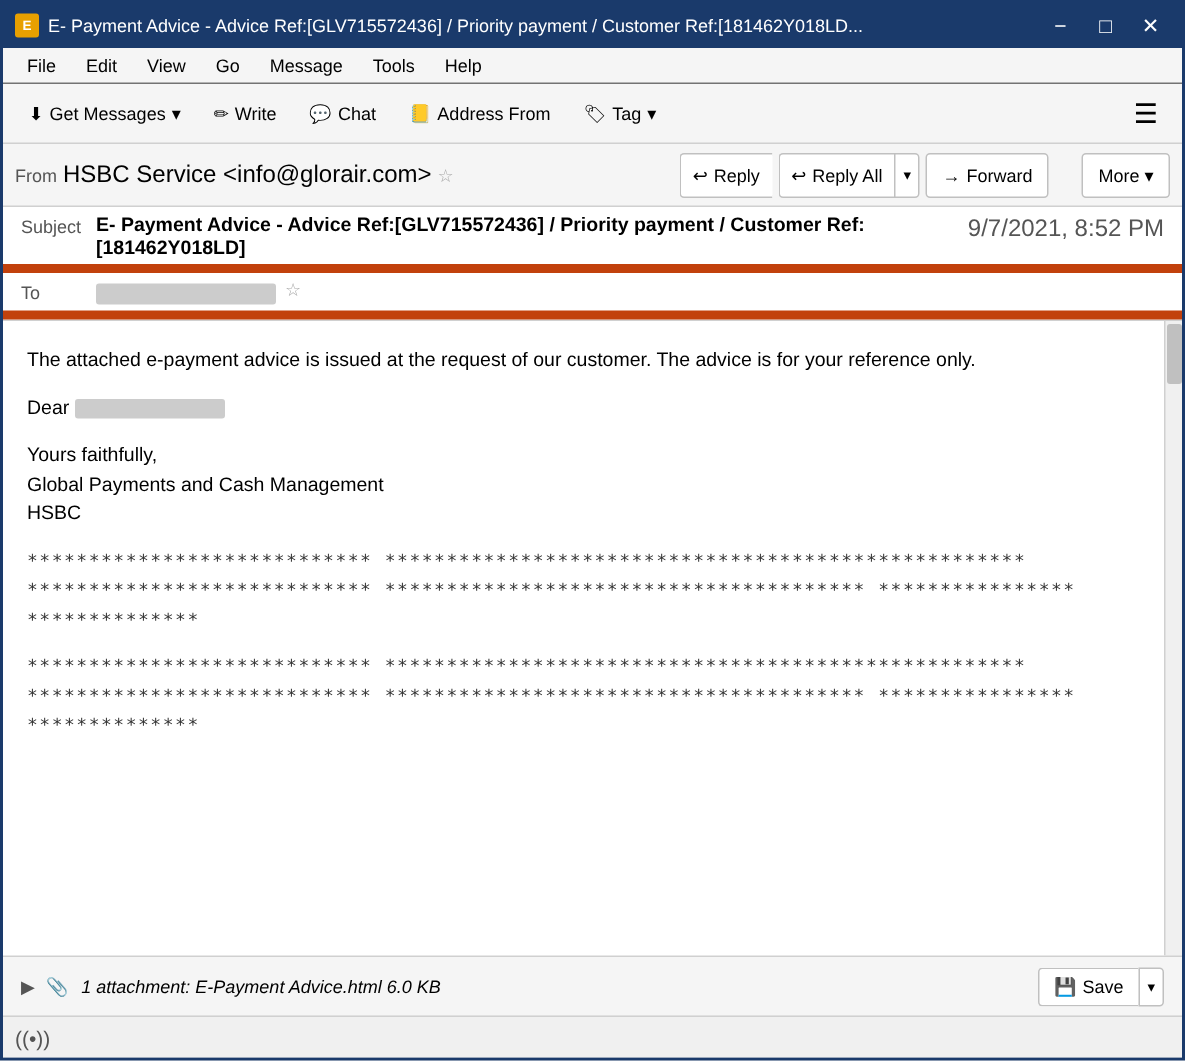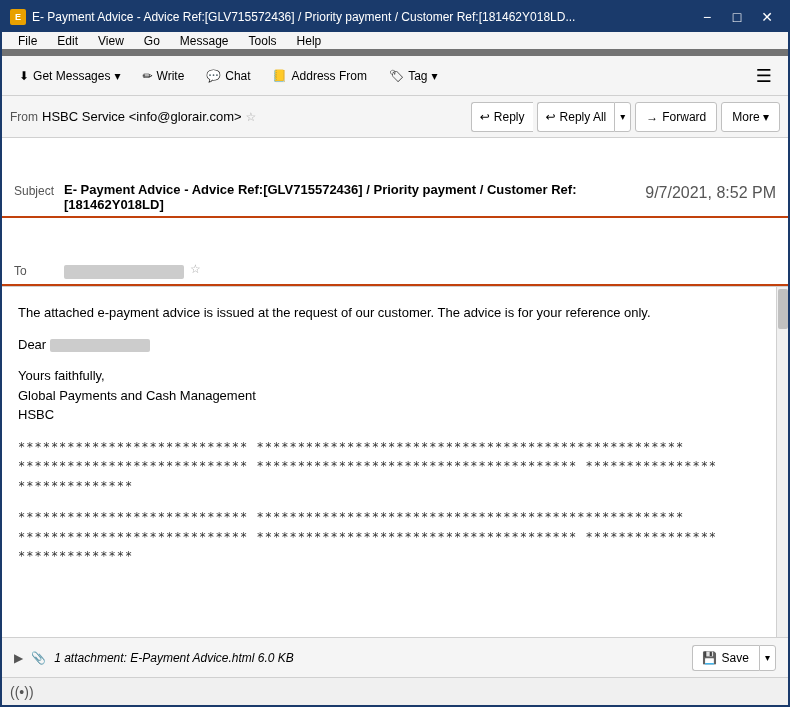--- a/index.html
+++ b/index.html
@@ -21,21 +21,21 @@
     .title-bar-controls { display: flex; gap: 4px; }
     .title-btn { width: 26px; height: 20px; background: transparent; border: none; color: white; cursor: pointer; font-size: 14px; display: flex; align-items: center; justify-content: center; }
 
     
     .menu-bar {
       background: #f5f5f5;
       display: flex;
       align-items: center;
       padding: 2px 8px;
       height: 24px;
-      border-bottom: 7px solid #737373;
+      border-bottom: 1px solid #737373;
       font-size: 12px;
       gap: 4px;
     }
     .menu-item { padding: 2px 8px; cursor: pointer; border-radius: 2px; }
 
     
     .toolbar {
       background: #f5f5f5;
       display: flex;
       align-items: center;
@@ -70,21 +70,21 @@
       gap: 16px;
     }
     .from-section {
       flex: 1;
       display: flex;
       align-items: center;
       font-size: 12px;
       gap: 4px;
     }
     .from-label { color: #555; font-size: 12px; }
-    .from-value { font-size: 13px; }
+    .from-value { font-size: 16px; }
     .star-icon { color: #aaa; cursor: pointer; }
     .action-buttons { display: flex; align-items: center; gap: 2px; }
     .action-btn {
       display: flex;
       align-items: center;
       gap: 4px;
       padding: 5px 10px;
       border: 1px solid #c0c0c0;
       border-radius: 3px;
       background: white;
@@ -121,24 +121,23 @@
 
     
     .email-header {
       background: white;
       border-bottom: 1px solid #d0d0d0;
     }
     .header-row {
       display: flex;
       align-items: flex-start;
       padding: 4px 12px;
-      border-bottom: 2px solid #c2410c;
+      border-bottom: 6px solid #c2410c;
       font-size: 12px;
       min-height: 28px;
-      margin-top: 40px;
     }
     .header-label { color: #555; min-width: 50px; padding-top: 2px; }
     .header-value { flex: 1; font-weight: normal; }
     .subject-value { font-weight: bold; font-size: 13px; }
     .header-date { color: #555; font-size: 16px; white-space: nowrap; padding-top: 2px; text-align: center; }
     .to-blurred { background: #ccc; border-radius: 2px; width: 120px; height: 14px; margin-top: 3px; display: inline-block; }
 
     
     .email-body {
       background: white;
@@ -327,21 +326,21 @@
         <button class="action-btn-main">
           <span>↩</span>
           <span>Reply All</span>
         </button>
         <button class="action-btn-dropdown">▾</button>
       </div>
       <button class="action-btn" style="margin-left:2px;">
         <span>→</span>
         <span>Forward</span>
       </button>
-      <button class="action-btn" style="margin-left:2px;">
+      <button class="action-btn" style="margin-left:20px;">
         <span>More ▾</span>
       </button>
     </div>
   </div>
 
   <div class="email-header">
     <div class="header-row">
       <span class="header-label">Subject</span>
       <span class="header-value subject-value">E- Payment Advice - Advice Ref:[GLV715572436] / Priority payment / Customer Ref:[181462Y018LD]</span>
       <span class="header-date">9/7/2021, 8:52 PM</span>

